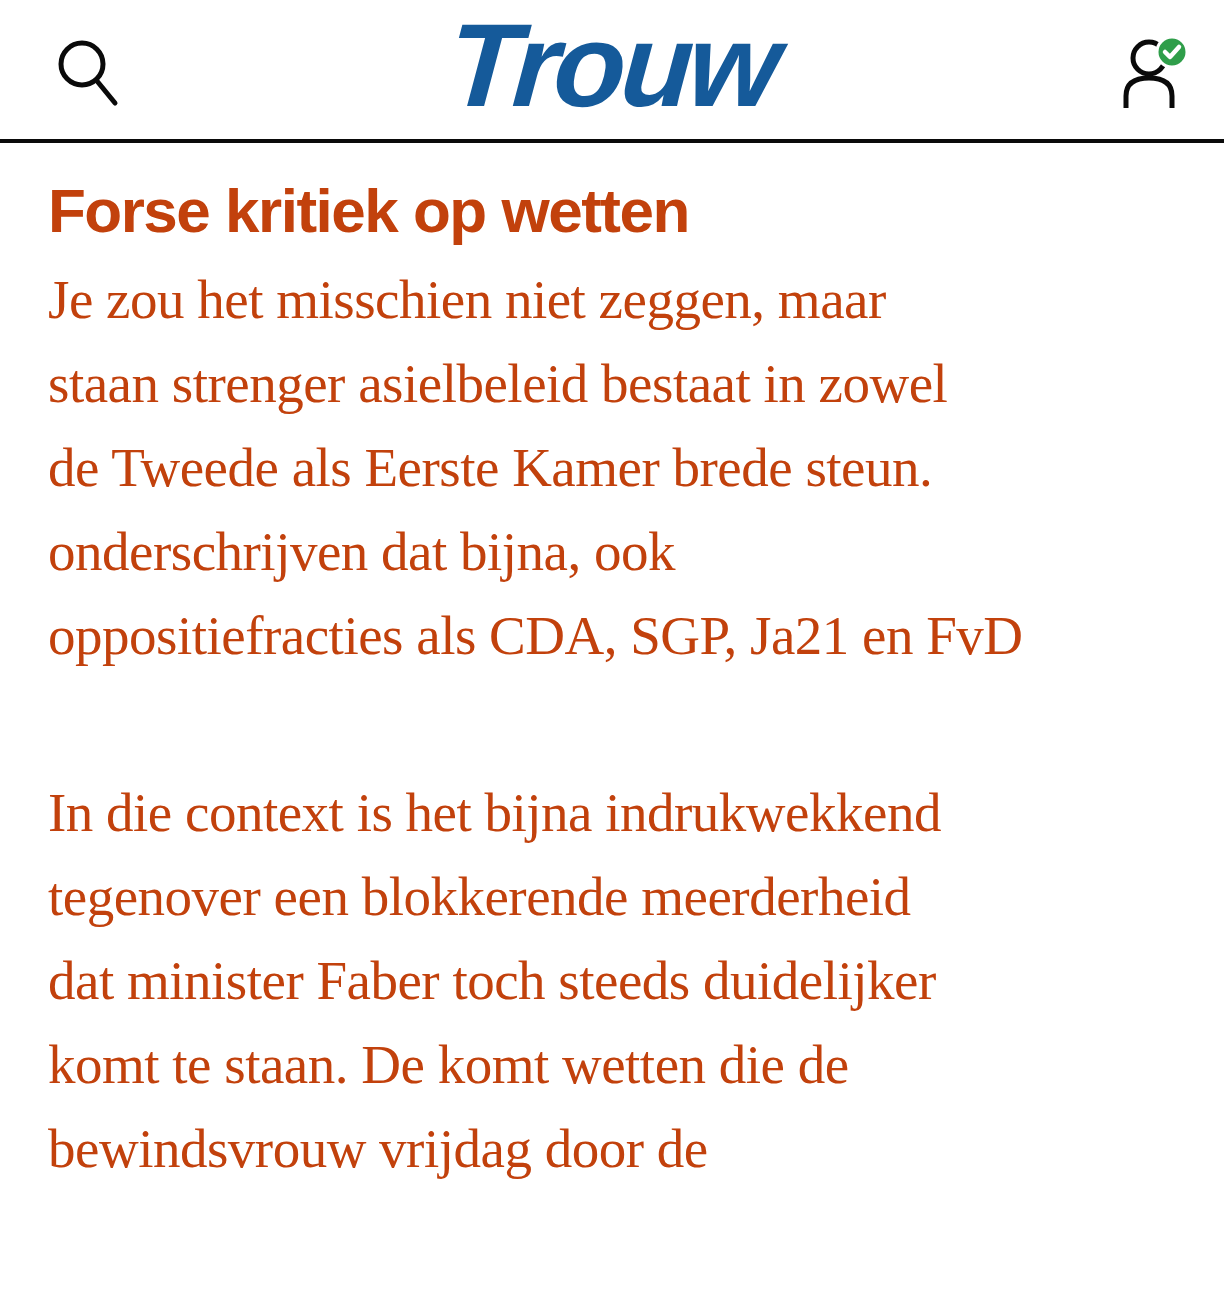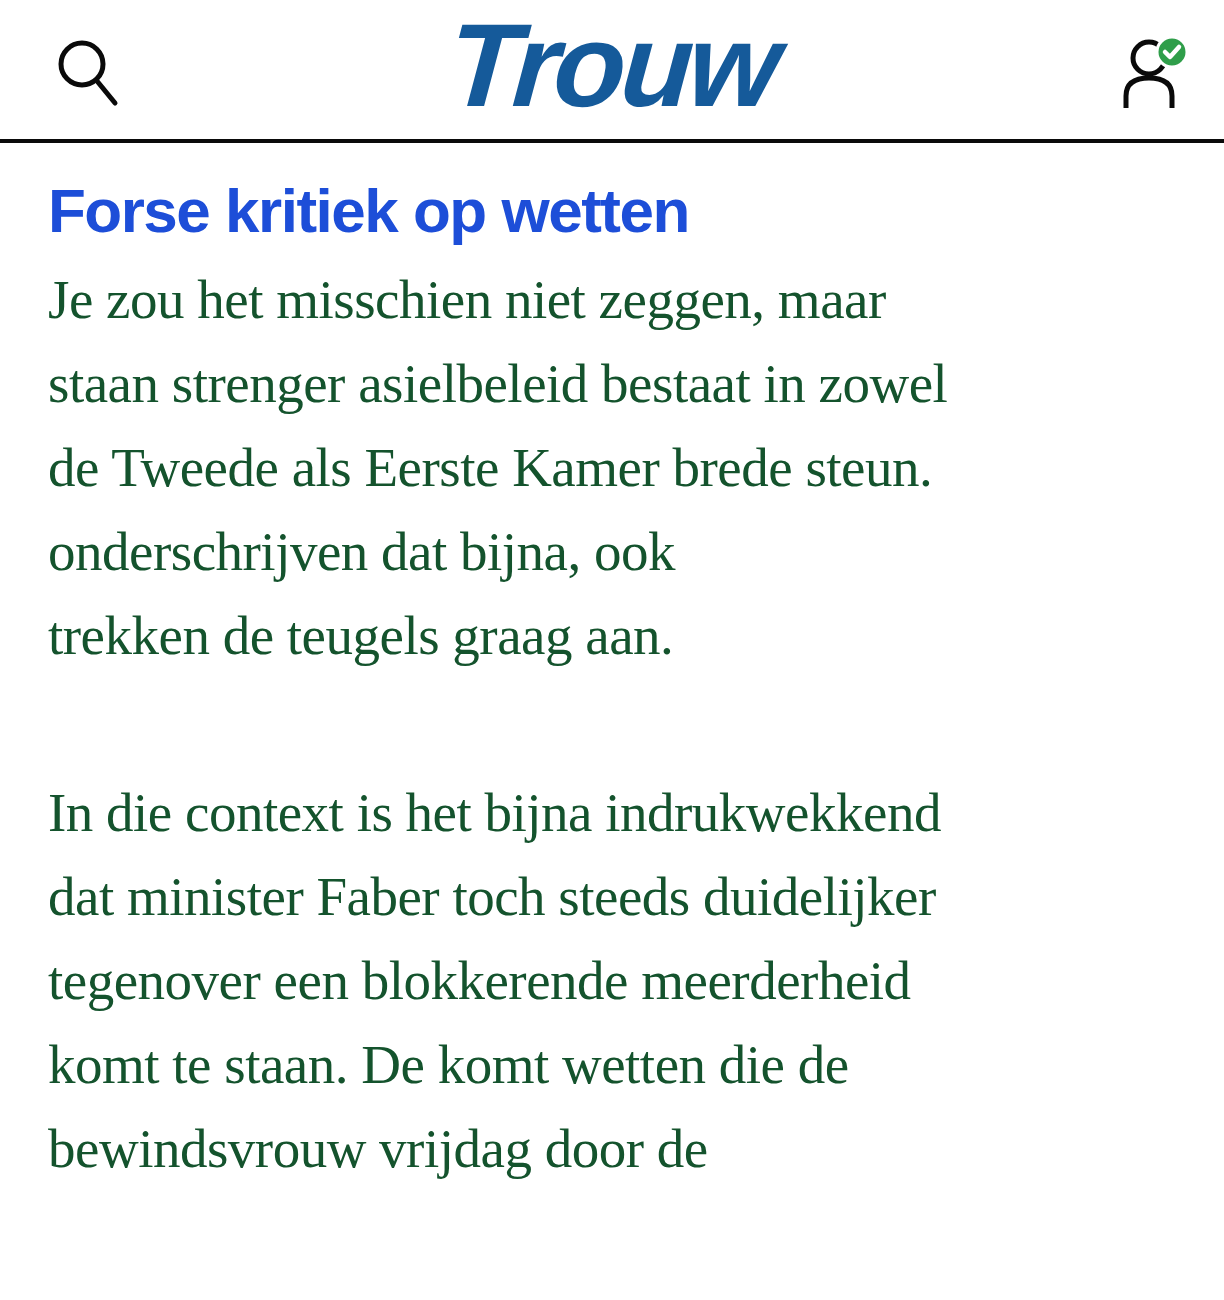--- a/index.html
+++ b/index.html
@@ -52,26 +52,26 @@
   .article {
     padding: 0 48px;
   }
   .headline {
     margin-top: 32px;
     font-family: "Liberation Sans", sans-serif;
     font-weight: bold;
     font-size: 62px;
     line-height: 72px;
     letter-spacing: -1.5px;
-    color: #1d4ed8;
+    color: #c2410c;
   }
   .para {
     font-family: "Liberation Serif", serif;
     font-size: 55px;
-    color: #14532d;
+    color: #c2410c;
     letter-spacing: -0.5px;
   }
   .para-1 { margin-top: 11px; }
   .para-2 { margin-top: 93px; }
   .bodyline {
     line-height: 84px;
     white-space: nowrap;
   }
 </style>
 </head>
@@ -108,25 +108,25 @@
   </header>
 
   <main class="article">
     <h1 class="headline">Forse kritiek op wetten</h1>
 
     <div class="para para-1">
       <div class="bodyline">Je zou het misschien niet zeggen, maar</div>
       <div class="bodyline">staan strenger asielbeleid bestaat in zowel</div>
       <div class="bodyline">de Tweede als Eerste Kamer brede steun.</div>
       <div class="bodyline">onderschrijven dat bijna, ook</div>
-      <div class="bodyline">trekken de teugels graag aan.</div>
+      <div class="bodyline">oppositiefracties als CDA, SGP, Ja21 en FvD</div>
     </div>
 
     <div class="para para-2">
       <div class="bodyline">In die context is het bijna indrukwekkend</div>
+      <div class="bodyline">tegenover een blokkerende meerderheid</div>
       <div class="bodyline">dat minister Faber toch steeds duidelijker</div>
-      <div class="bodyline">tegenover een blokkerende meerderheid</div>
       <div class="bodyline">komt te staan. De komt wetten die de</div>
       <div class="bodyline">bewindsvrouw vrijdag door de</div>
     </div>
   </main>
 
 </div>
 
 </body></html>

